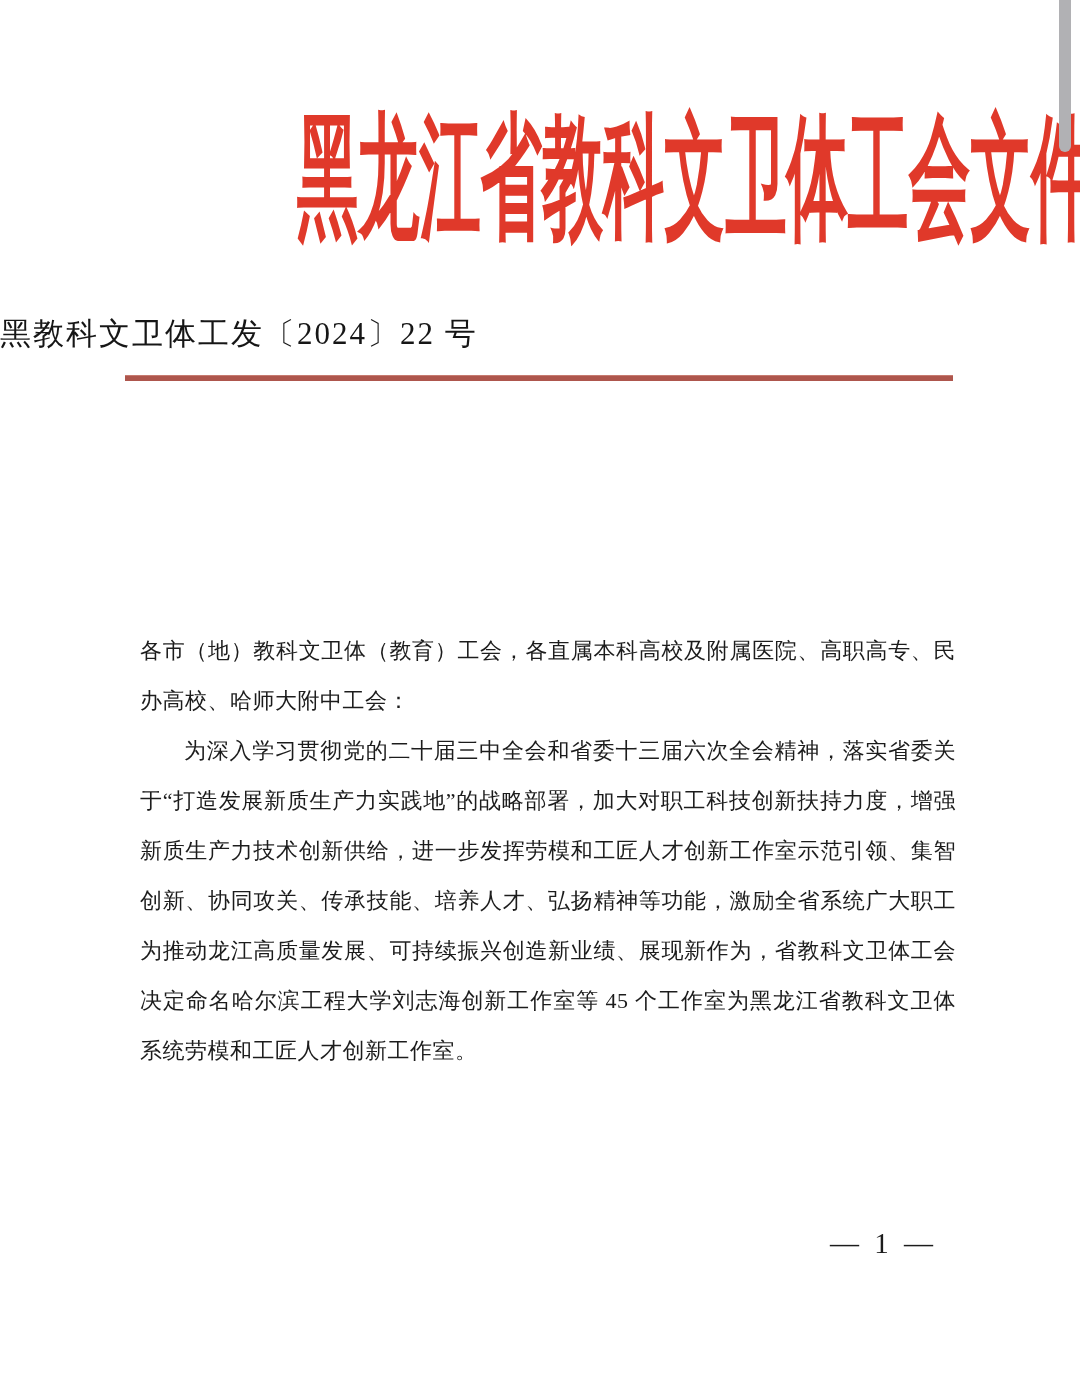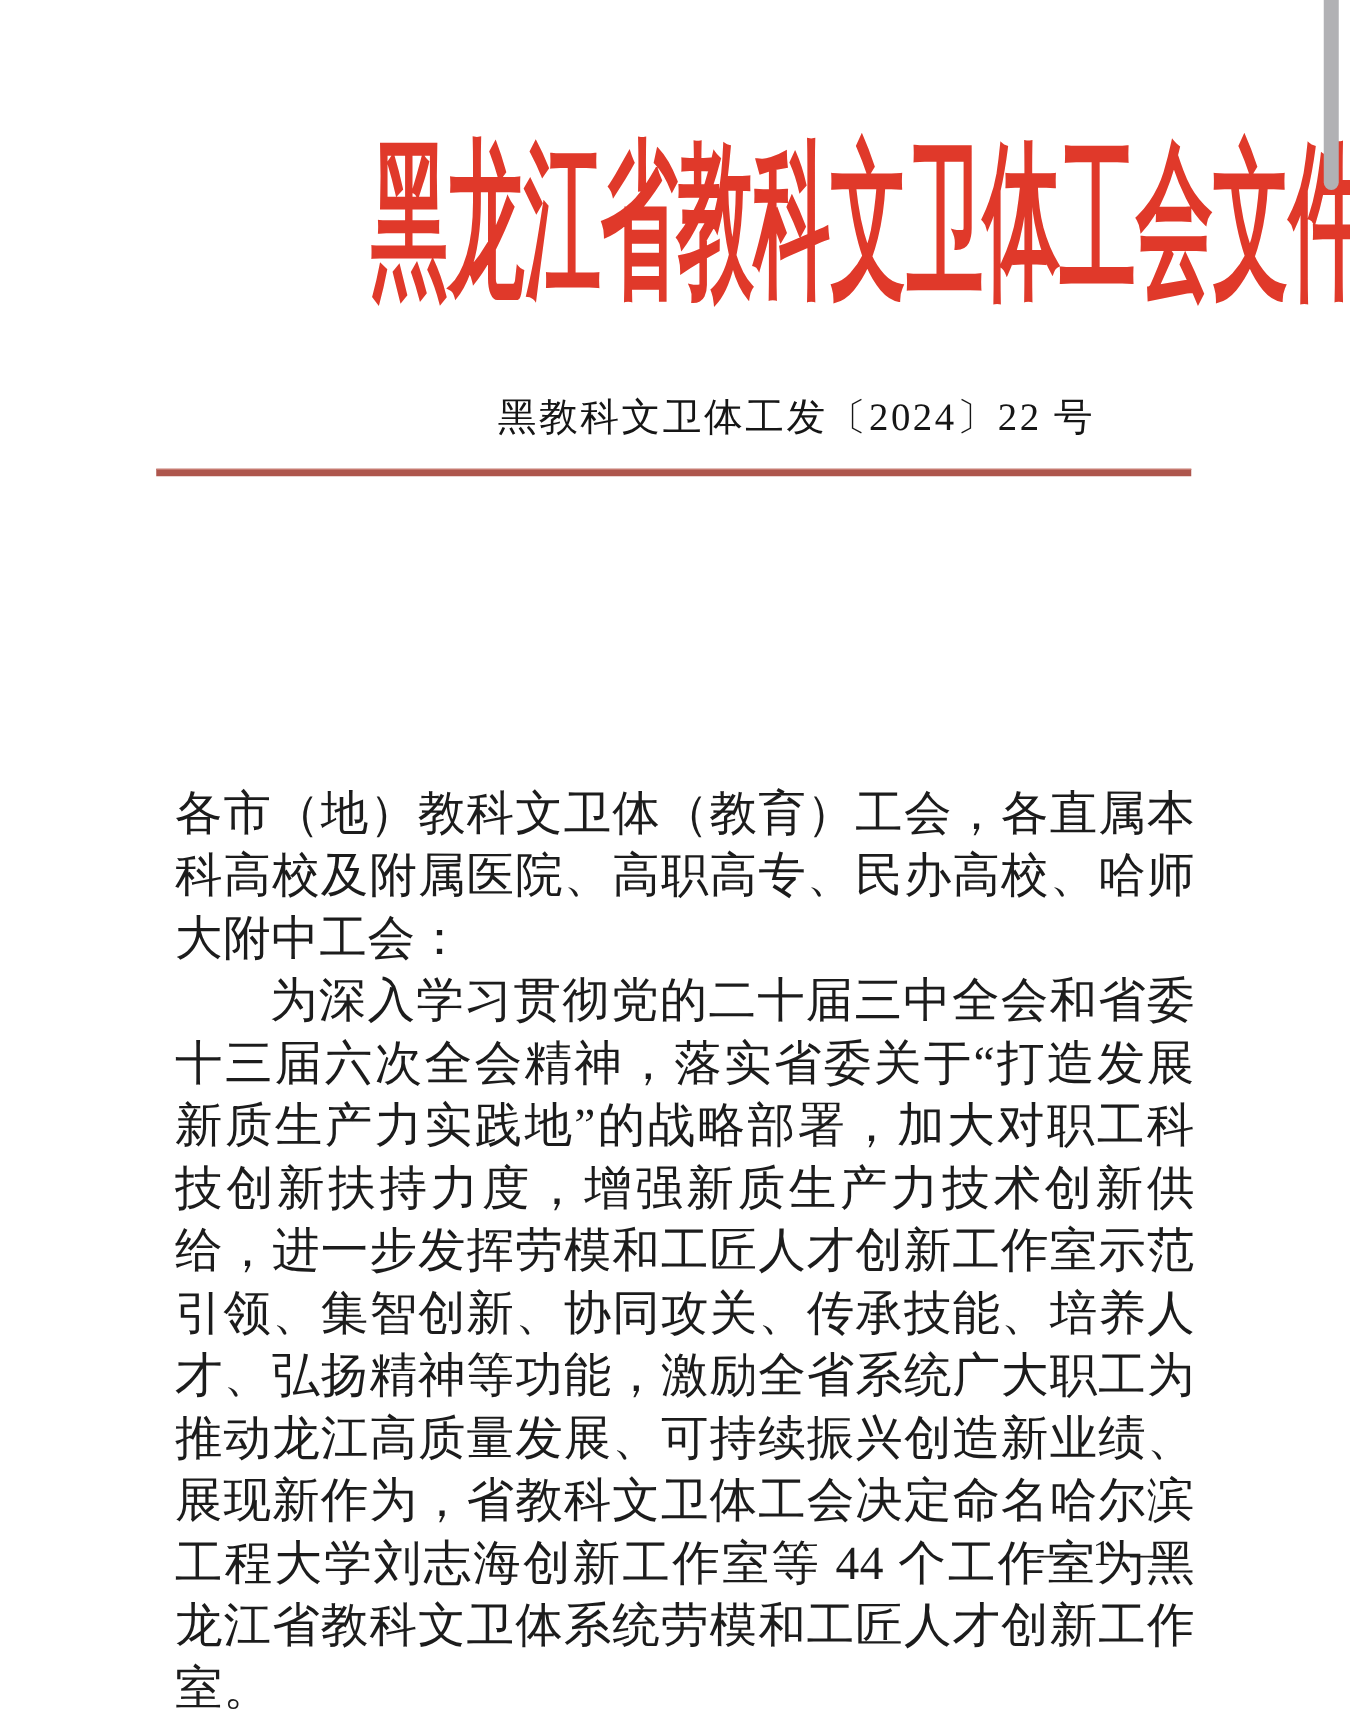--- a/index.html
+++ b/index.html
@@ -35,21 +35,21 @@
     transform: scaleX(0.45);
     transform-origin: 50% 50%;
   }
   .doc-number {
     position: absolute;
     top: 314px;
     left: 0;
     width: 944px;
     box-sizing: border-box;
     padding-right: 68px;
-    text-align: right;
+    text-align: left;
     font-size: 31px;
     line-height: 40px;
     letter-spacing: 2px;
     color: #161616;
   }
   .red-divider {
     position: absolute;
     top: 375px;
     left: 125px;
     width: 828px;
@@ -67,21 +67,21 @@
     line-height: 54px;
     font-weight: 700;
     letter-spacing: 1px;
     color: #0a0a0a;
   }
   .body-text {
     position: absolute;
     top: 626px;
     left: 140px;
     width: 816px;
-    font-size: 38px;
+    font-size: 22px;
     line-height: 50px;
     letter-spacing: 0.5px;
     color: #1c1c1c;
     text-align: justify;
     text-justify: inter-character;
   }
   .body-text p {
     margin: 0;
   }
   .body-text p.indent {
@@ -116,20 +116,20 @@
 
   <div class="doc-number">黑教科文卫体工发〔2024〕22 号</div>
 
   <div class="red-divider"></div>
 
   <div class="doc-title">
   </div>
 
   <div class="body-text">
     <p class="salutation">各市（地）教科文卫体（教育）工会，各直属本科高校及附属医院、高职高专、民办高校、哈师大附中工会：</p>
-    <p class="indent">为深入学习贯彻党的二十届三中全会和省委十三届六次全会精神，落实省委关于“打造发展新质生产力实践地”的战略部署，加大对职工科技创新扶持力度，增强新质生产力技术创新供给，进一步发挥劳模和工匠人才创新工作室示范引领、集智创新、协同攻关、传承技能、培养人才、弘扬精神等功能，激励全省系统广大职工为推动龙江高质量发展、可持续振兴创造新业绩、展现新作为，省教科文卫体工会决定命名哈尔滨工程大学刘志海创新工作室等 44 个工作室为黑龙江省教科文卫体系统劳模和工匠人才创新工作室。</p>
+    <p class="indent">为深入学习贯彻党的二十届三中全会和省委十三届六次全会精神，落实省委关于“打造发展新质生产力实践地”的战略部署，加大对职工科技创新扶持力度，增强新质生产力技术创新供给，进一步发挥劳模和工匠人才创新工作室示范引领、集智创新、协同攻关、传承技能、培养人才、弘扬精神等功能，激励全省系统广大职工为推动龙江高质量发展、可持续振兴创造新业绩、展现新作为，省教科文卫体工会决定命名哈尔滨工程大学刘志海创新工作室等 45 个工作室为黑龙江省教科文卫体系统劳模和工匠人才创新工作室。</p>
   </div>
 
   <div class="page-number">— 1 —</div>
 
   <div class="scrollbar-thumb"></div>
 
 </div>
 
 </body></html>

